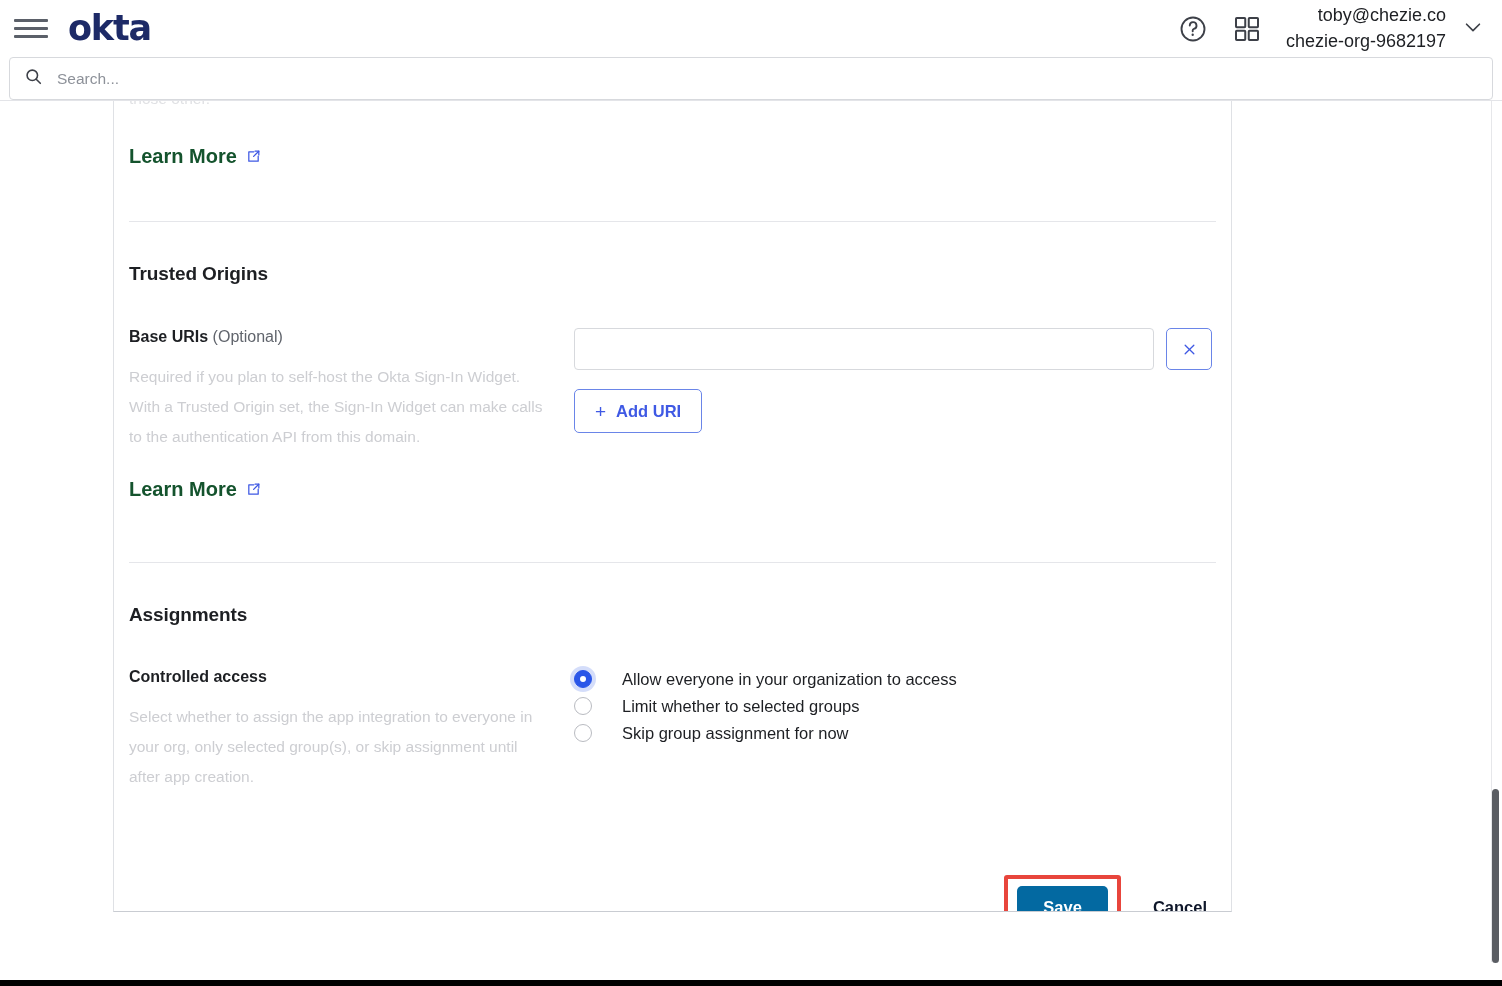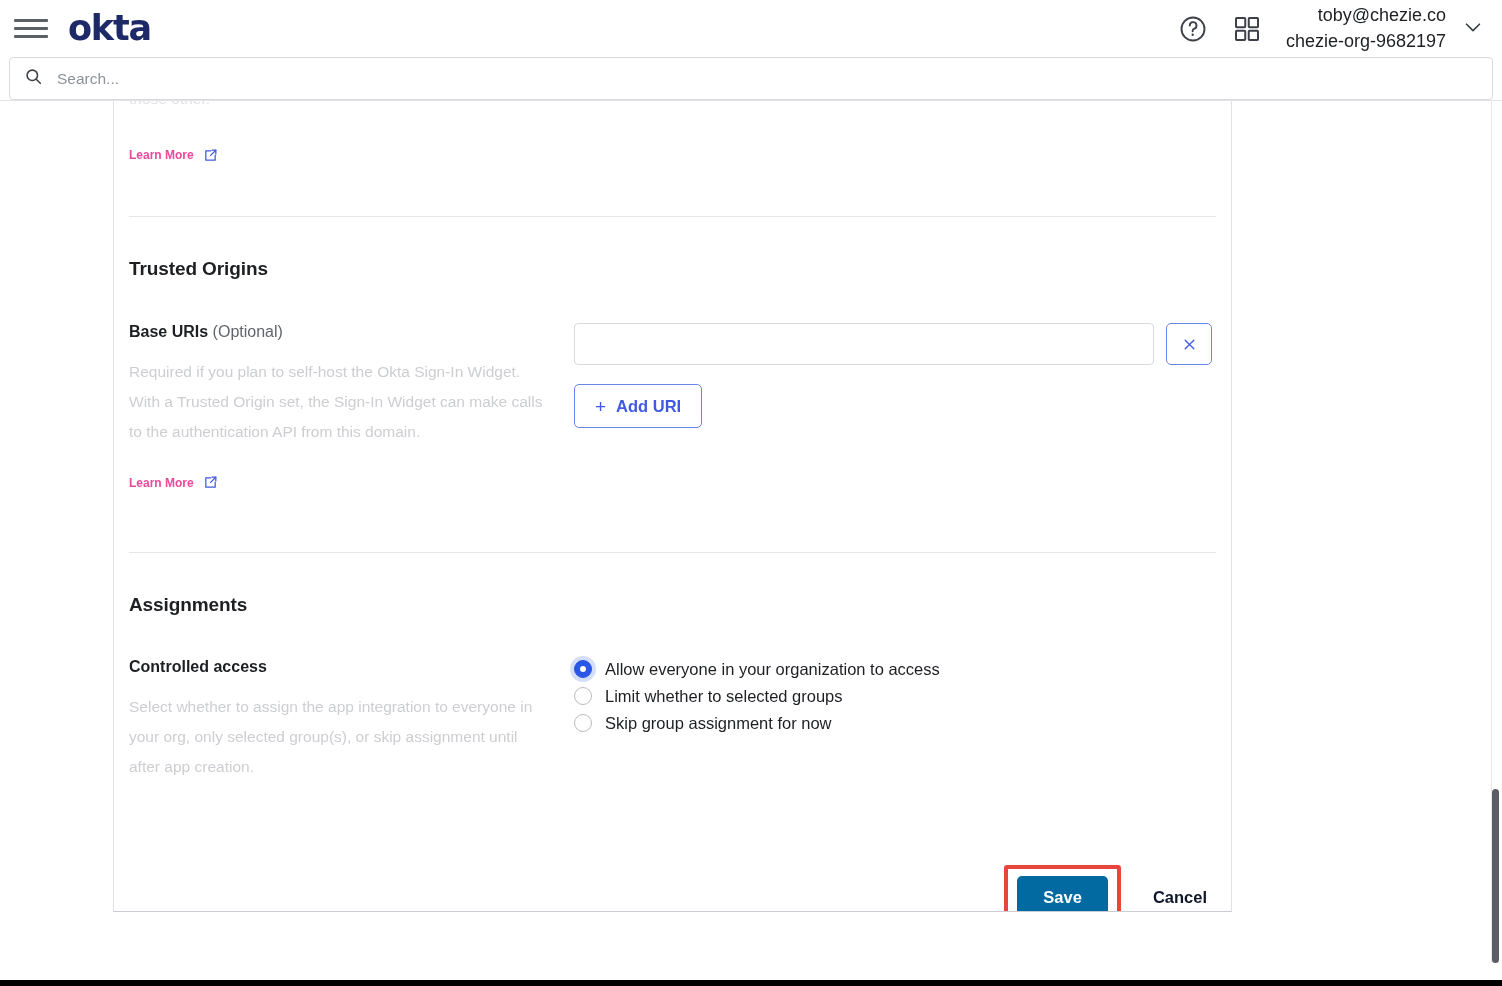--- a/index.html
+++ b/index.html
@@ -171,22 +171,22 @@
     color: #e0e1e4;
     line-height: 1.3;
     position: relative;
     top: -12px;
   }
 
   .learnmore {
     display: inline-flex;
     align-items: center;
     gap: 9px;
-    color: #ec4899;
-    font-size: 12px;
+    color: #14532d;
+    font-size: 20px;
     font-weight: 700;
     cursor: pointer;
     text-decoration: none;
   }
   .ext-icon { display: inline-flex; }
 
   .divider {
     height: 1px;
     background: #e5e6ea;
     margin: 0;
@@ -281,21 +281,21 @@
   
   .radio-list {
     display: flex;
     flex-direction: column;
     gap: 8px;
     padding-top: 2px;
   }
   .radio-item {
     display: flex;
     align-items: center;
-    gap: 13px;
+    gap: 30px;
     cursor: pointer;
   }
   .radio-mark {
     width: 18px;
     height: 18px;
     border-radius: 50%;
     border: 1.6px solid #b9bbc1;
     background: #fff;
     box-sizing: border-box;
     flex: 0 0 auto;

